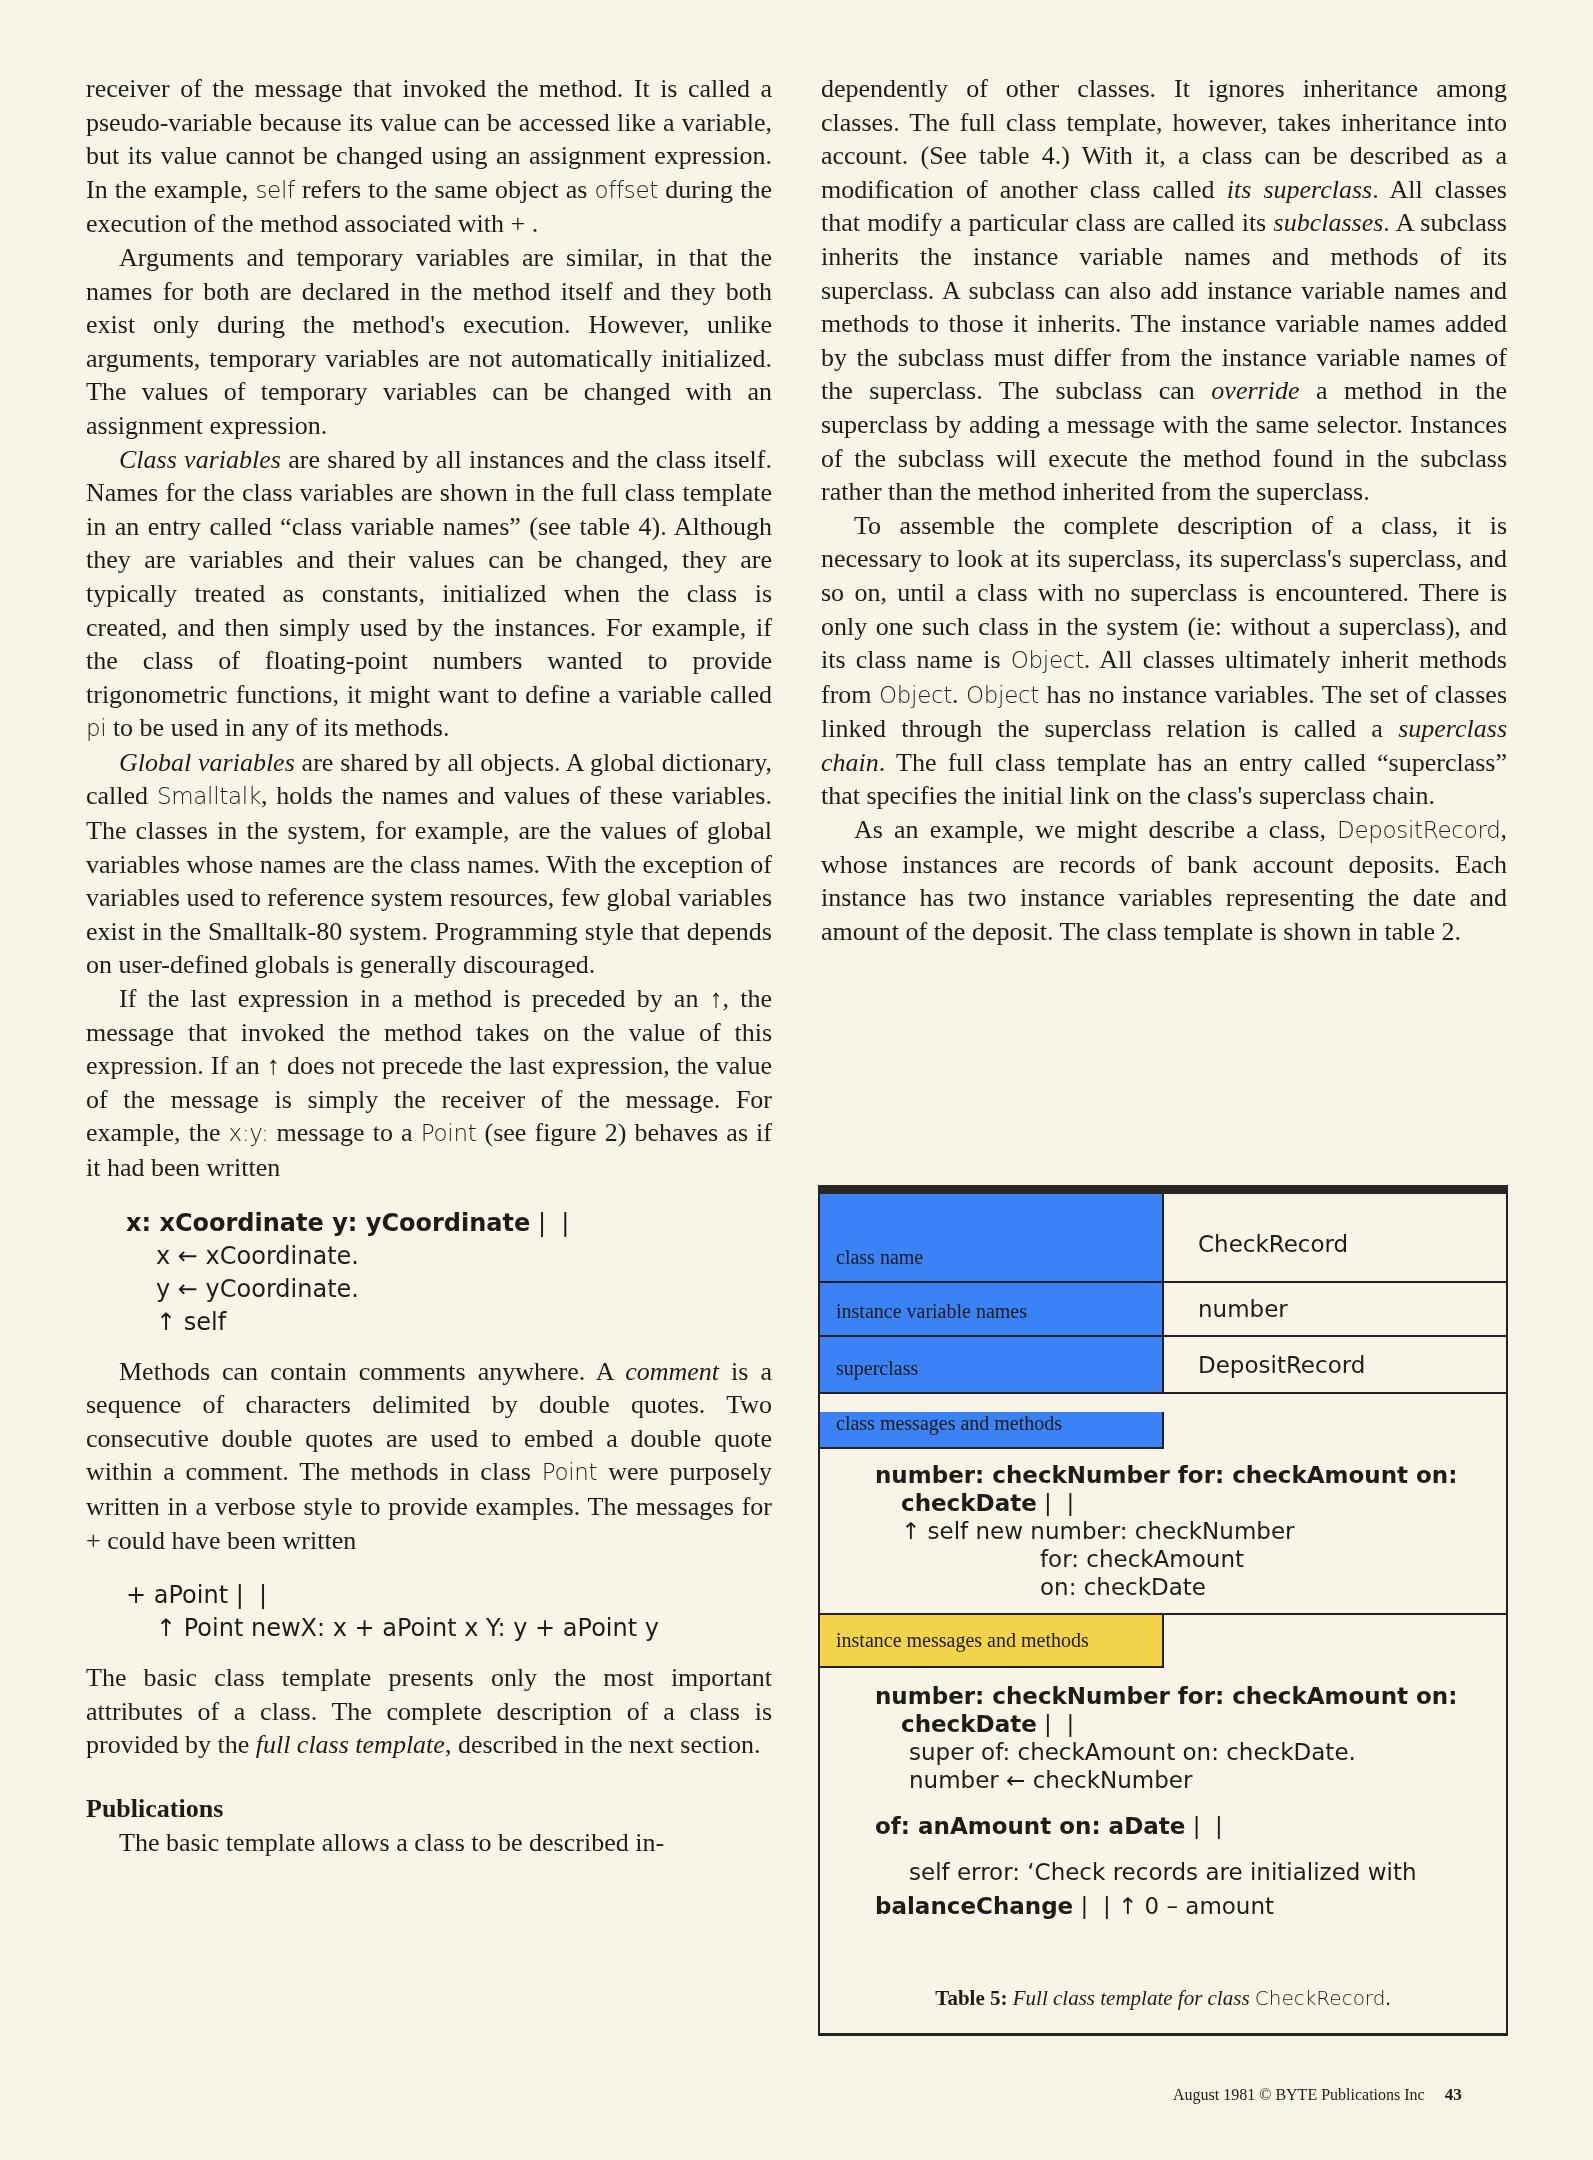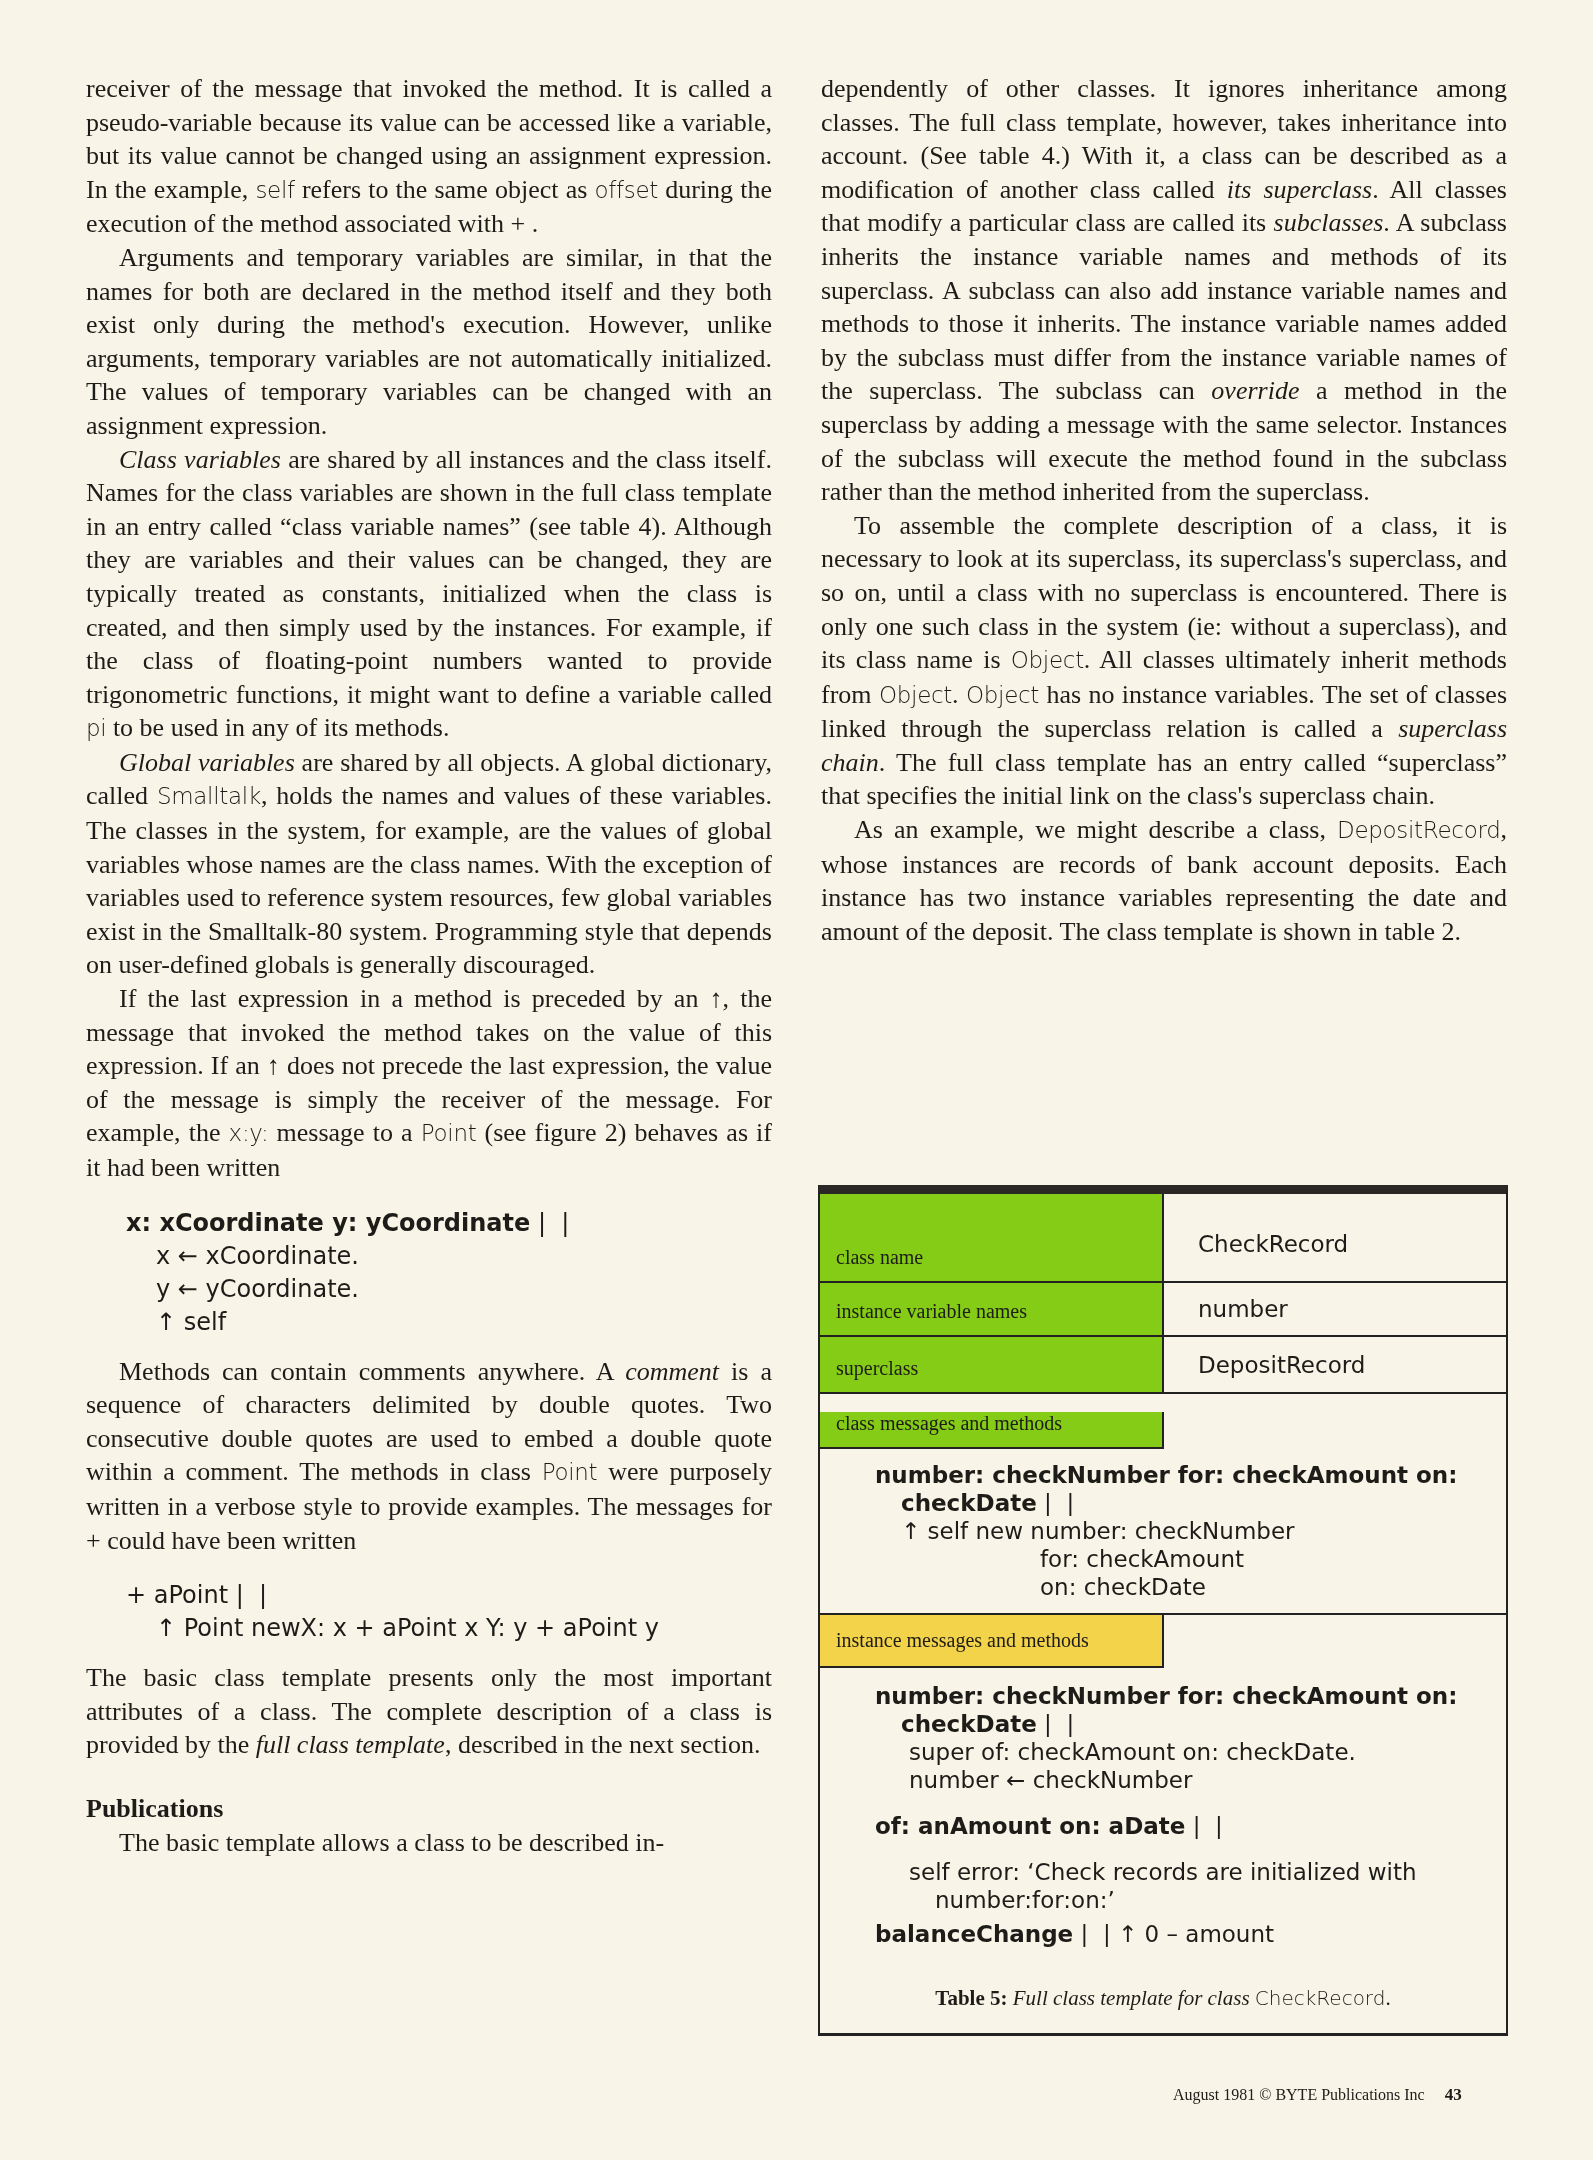--- a/index.html
+++ b/index.html
@@ -48,21 +48,21 @@
     border-bottom: 3px solid #222;
     box-sizing: border-box;
     background: #f8f4e8;
   }
   .trow {
     display: flex;
     border-bottom: 2px solid #222;
   }
   .tlabel {
     width: 344px;
-    background: #84cc16;
+    background: #3b82f6;
     border-right: 2px solid #222;
     box-sizing: border-box;
     padding-left: 16px;
     font-family: "Liberation Serif", serif;
     font-size: 20px;
     display: flex; align-items: flex-end;
     padding-bottom: 12px;
   }
   .tvalue {
     flex: 1;
@@ -193,21 +193,20 @@
   <div class="instlabel">instance messages and methods</div>
   <div class="methods2">
     <span class="l"><b>number: checkNumber for: checkAmount on:</b></span>
     <span class="l mi1"><b>checkDate</b><span> |  |</span></span>
     <span class="l mi2">super of: checkAmount on: checkDate.</span>
     <span class="l mi2">number ← checkNumber</span>
     <div class="gap"></div>
     <span class="l"><b>of: anAmount on: aDate</b><span> |  |</span></span>
     <div class="gap"></div>
     <span class="l mi2">self error: ‘Check records are initialized with</span>
-    <span class="l mi4">number:for:on:’</span>
     <span class="l" style="margin-top:6px;"><b>balanceChange</b><span> |  | ↑ 0 – amount</span></span>
   </div>
   <div class="caption">
     <b>Table 5:</b><em> Full class template for class </em><span class="sans2">CheckRecord</span><span>.</span>
   </div>
 </div>
 
 <div id="footer">
   <span>August 1981 © BYTE Publications Inc</span><span class="pg">43</span>
 </div>

